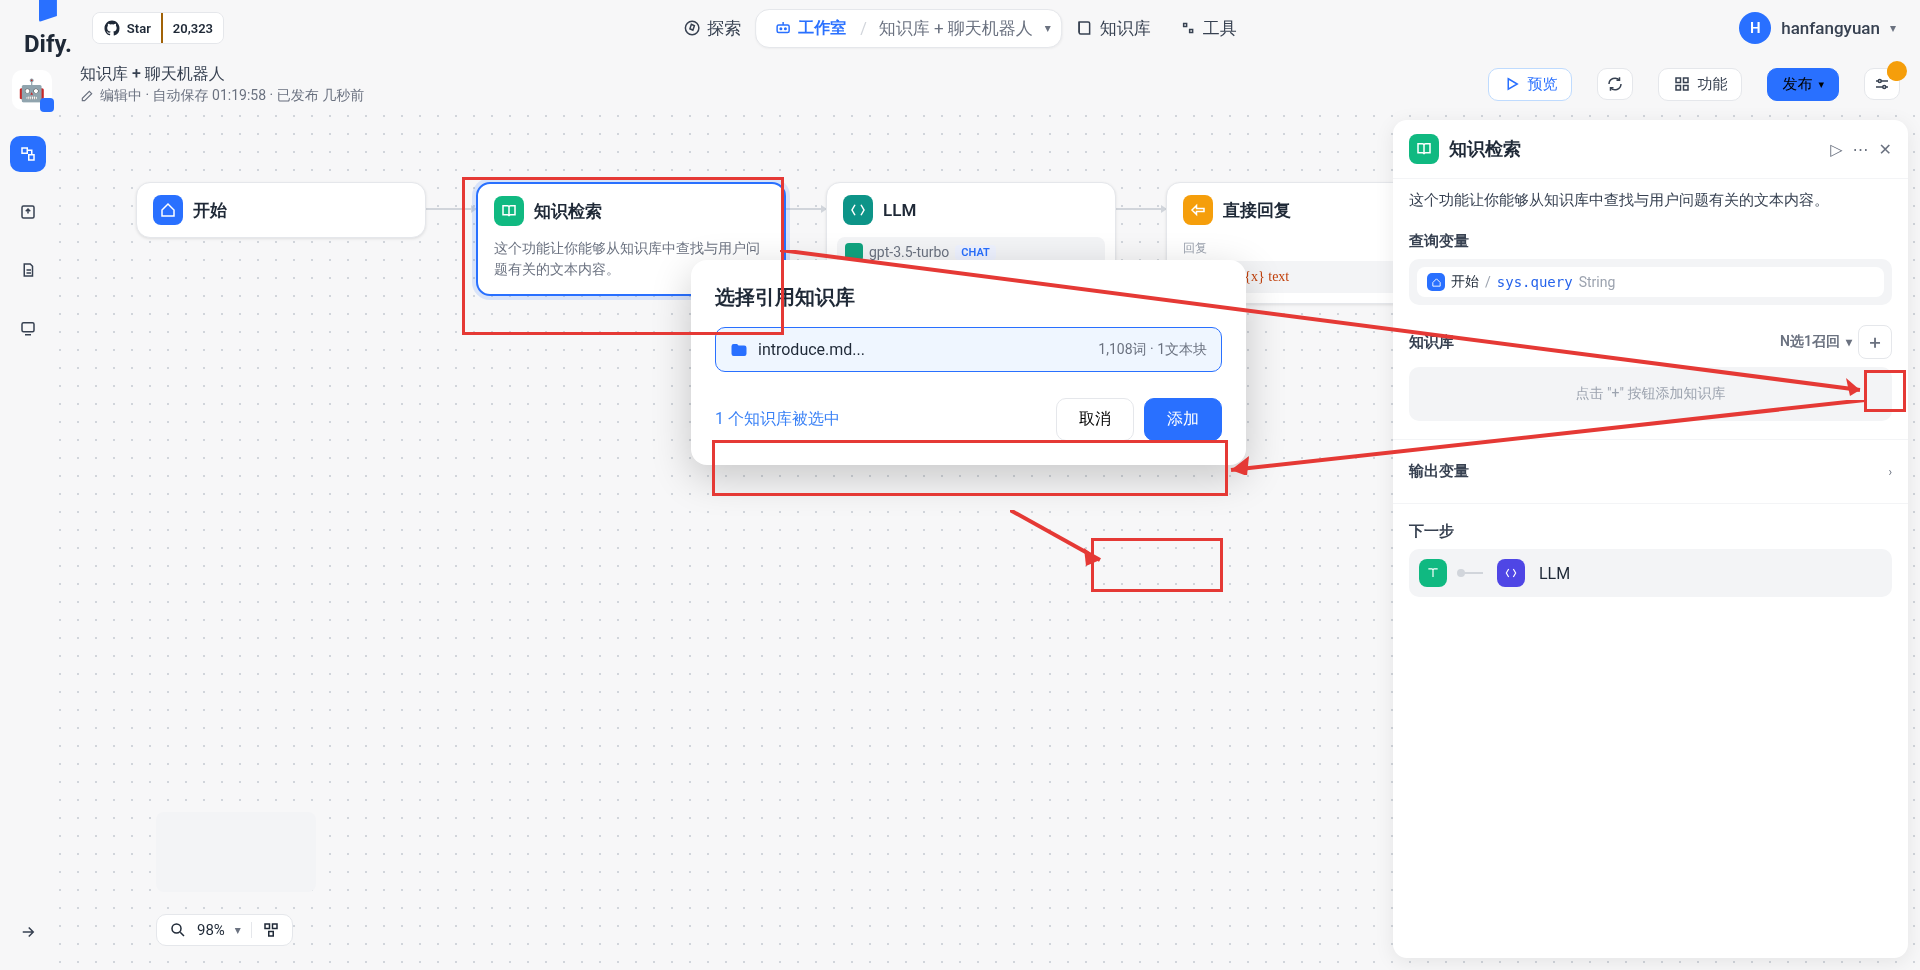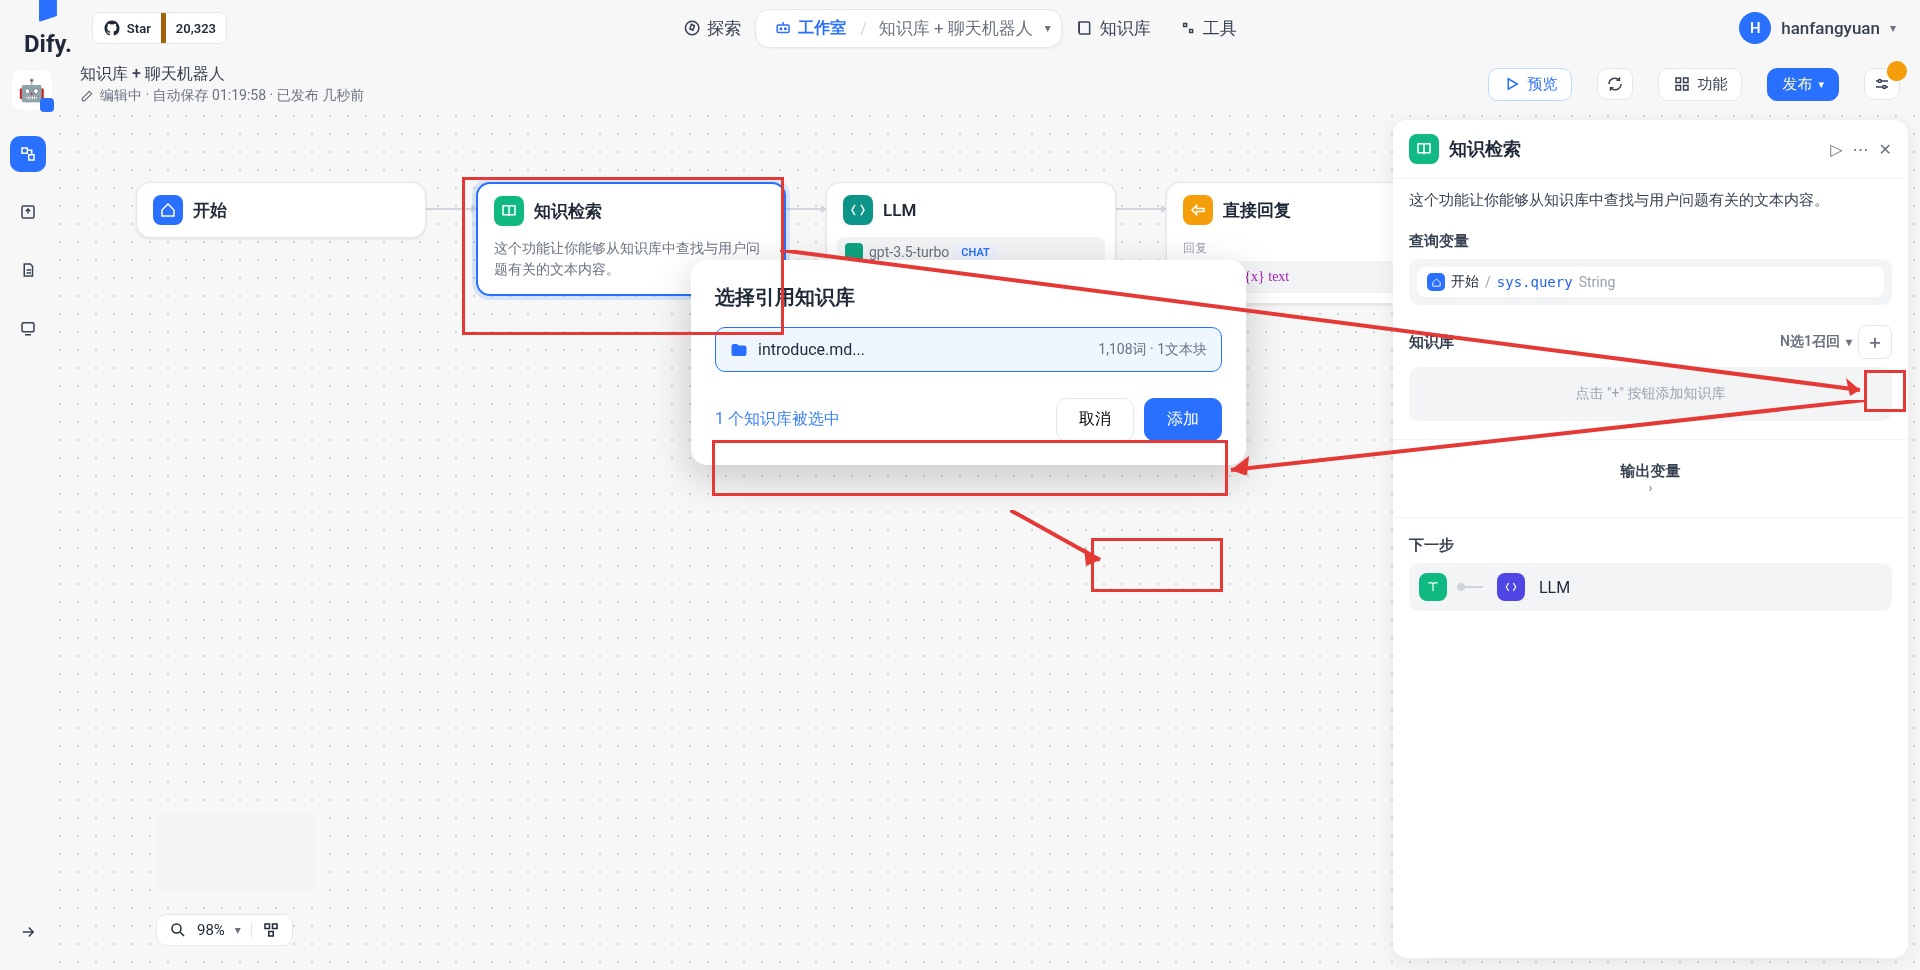--- a/index.html
+++ b/index.html
@@ -1,40 +1,40 @@
 <!DOCTYPE html>
 <html><head>
 <meta charset="utf-8">
 <style>
   * { box-sizing: border-box; margin: 0; padding: 0; font-family: -apple-system, BlinkMacSystemFont, "Segoe UI", Roboto, sans-serif; }
   body { background:#f7f7f8; width:1920px; height:970px; overflow:hidden; position:relative; color:#1f2937;}
   .top-bar { height:56px; display:flex; align-items:center; padding:0 24px; background:#f7f7f8; }
   .logo { display:flex; align-items:center; gap:8px; font-size:24px; font-weight:700; margin-right:20px;flex-direction:column; }
   .logo-mark { width:18px; height:24px; background:#2970ff; clip-path: polygon(0 0, 100% 0, 100% 75%, 0 100%); border-radius:2px;}
   .github-btn { display:inline-flex; align-items:center; border:1px solid #e5e7eb; border-radius:8px; overflow:hidden; height:32px;}
-  .gh-left { display:flex; align-items:center; gap:6px; padding:0 10px; background:#fff; height:100%; border-right:5px solid #a16207; font-size:13px; font-weight:600;}
+  .gh-left { display:flex; align-items:center; gap:6px; padding:0 10px; background:#fff; height:100%; border-right:2px solid #a16207; font-size:13px; font-weight:600;}
   .gh-right { padding:0 10px; font-size:13px; font-weight:600; background:#fff; height:100%; display:flex; align-items:center;}
   .nav-center { display:flex; align-items:center; gap:0; position:absolute; left:50%; transform:translateX(-50%); }
   .nav-item { display:flex; align-items:center; gap:6px; padding:6px 14px; border-radius:10px; font-size:17px; font-weight:500; color:#374151; cursor:pointer;}
   .nav-pill { display:flex; align-items:center; gap:6px; background:#fff; border:1px solid #e5e7eb; border-radius:14px; padding:4px 10px; box-shadow:0 1px 2px rgba(0,0,0,0.04);}
   .nav-pill-main { display:flex; align-items:center; gap:6px; padding:4px 8px; font-weight:700; color:#2970ff;}
   .nav-pill-sub { color:#6b7280; font-size:17px; padding:0 6px;}
   .nav-right { margin-left:auto; display:flex; align-items:center; gap:10px; }
   .avatar { width:32px; height:32px; border-radius:50%; background:#2970ff; color:#fff; display:flex; align-items:center; justify-content:center; font-weight:600; font-size:15px;}
   .username { font-size:17px; font-weight:500; color:#374151;}
   .chev { font-size:12px; color:#6b7280;}
   .sub-bar { height:56px; display:flex; align-items:center; padding:0 20px 0 80px; background:#f7f7f8;}
   .app-icon { position:absolute; left:12px; top:70px; width:40px; height:40px; border-radius:10px; background:#fff; display:flex; align-items:center; justify-content:center; font-size:22px;}
   .app-icon::after{content:""; position:absolute; right:-2px; bottom:-2px; width:14px; height:14px; background:#2970ff; border-radius:4px;}
   .crumb-title { font-size:16px; color:#374151; font-weight:500;}
   .crumb-meta { font-size:14px; color:#6b7280; display:flex; align-items:center; gap:6px; margin-top:2px;}
   .crumb-col{ display:flex; flex-direction:column;}
   .sub-right { margin-left:auto; display:flex; align-items:center; gap:25px;}
   .btn { display:inline-flex; align-items:center; gap:6px; padding:6px 14px; border:1px solid #e5e7eb; border-radius:10px; background:#fff; font-size:15px; font-weight:500; cursor:pointer; color:#374151;}
-  .btn-primary { background:#2970ff; color:#fef9c3; border-color:#2970ff;}
+  .btn-primary { background:#2970ff; color:#000000; border-color:#2970ff;}
   .btn-icon { padding:6px 8px;}
   .badge-y { position:relative;}
   .badge-y::after{content:""; position:absolute; top:-6px; right:-6px; width:18px; height:18px; background:#f59e0b; border-radius:50%; color:#fff; font-size:12px; display:flex; align-items:center; justify-content:center;}
   .left-rail { position:absolute; left:0; top:56px; bottom:0; width:56px; display:flex; flex-direction:column; align-items:center; padding-top:80px; gap:22px;}
   .rail-item { width:36px; height:36px; border-radius:10px; display:flex; align-items:center; justify-content:center; color:#374151; cursor:pointer;}
   .rail-item.active { background:#2970ff; color:#fff;}
   .rail-bottom{ position:absolute; bottom:20px;}
   .canvas { position:absolute; left:56px; right:0; top:112px; bottom:0; background-image:radial-gradient(#d1d5db 1px, transparent 1px); background-size:18px 18px; background-position:-5px -5px;}
   .node { position:absolute; background:#fff; border-radius:14px; box-shadow:0 1px 3px rgba(0,0,0,0.1); border:1px solid #e5e7eb;}
   .node-head { display:flex; align-items:center; gap:10px; padding:12px 16px; font-size:17px; font-weight:600;}
@@ -83,21 +83,21 @@
   .arrow{position:absolute; z-index:49; pointer-events:none;}
   .arrow-line{stroke:#e53935; stroke-width:4; fill:none;}
   .arrow-head{fill:#e53935;}
   .minimap{position:absolute; left:100px; bottom:78px; width:160px; height:80px; background:#f3f4f6; border-radius:8px;}
   .zoom-bar{position:absolute; left:100px; bottom:24px; background:#fff; border:1px solid #e5e7eb; border-radius:10px; padding:6px 12px; display:flex; align-items:center; gap:10px; font-size:15px;}
   .reply-sub-label{font-size:12px; color:#9ca3af; padding:0 16px;}
   .reply-row{margin:4px 10px 10px 10px; padding:6px 8px; border-radius:8px; background:#f3f4f6; font-size:14px; display:flex; align-items:center; gap:6px;}
   .sel-count{font-size:16px;color:#3b82f6;}
   .panel-label-right{color:#6b7280;font-size:14px; display:flex; align-items:center; gap:6px;}
   .kb-row-label{display:flex;justify-content:space-between;align-items:center;}
-  .output-row{display:flex; justify-content:space-between; align-items:center; padding:4px 0;flex-direction:column;}
+  .output-row{display:flex; justify-content:space-between; align-items:center; padding:4px 0;}
   svg.icon{width:18px;height:18px;stroke:currentColor;fill:none;stroke-width:2;}
 </style>
 </head>
 <body>
 
 <div class="top-bar">
   <div class="logo">
     <span class="logo-mark"></span>
     <span>Dify.</span>
   </div>
@@ -291,21 +291,21 @@
       <span>直接回复</span>
     </div>
     <span class="reply-sub-label">回复</span>
     <div class="reply-row">
       <span class="ic ic-teal" style="width:20px;height:20px;border-radius:5px">
         <svg viewBox="0 0 24 24" style="width:12px;height:12px;stroke:#fff;fill:none;stroke-width:2">
             <path d="M8 5L4 12l4 7M16 5l4 7-4 7"></path>
           </svg>
       </span>
       <span>LLM</span>
-      <span style="color:#a21caf;font-family:ui-monospace">{x} text</span>
+      <span style="color:#c2410c;font-family:ui-monospace">{x} text</span>
     </div>
   </div>
 
   <div class="panel">
     <div class="panel-head">
       <span class="ic ic-green">
         <svg class="icon" viewBox="0 0 24 24" style="stroke:#fff">
             <path d="M4 5h6a2 2 0 0 1 2 2v12a2 2 0 0 0-2-2H4zM20 5h-6a2 2 0 0 0-2 2v12a2 2 0 0 1 2-2h6z"></path>
           </svg>
       </span>

